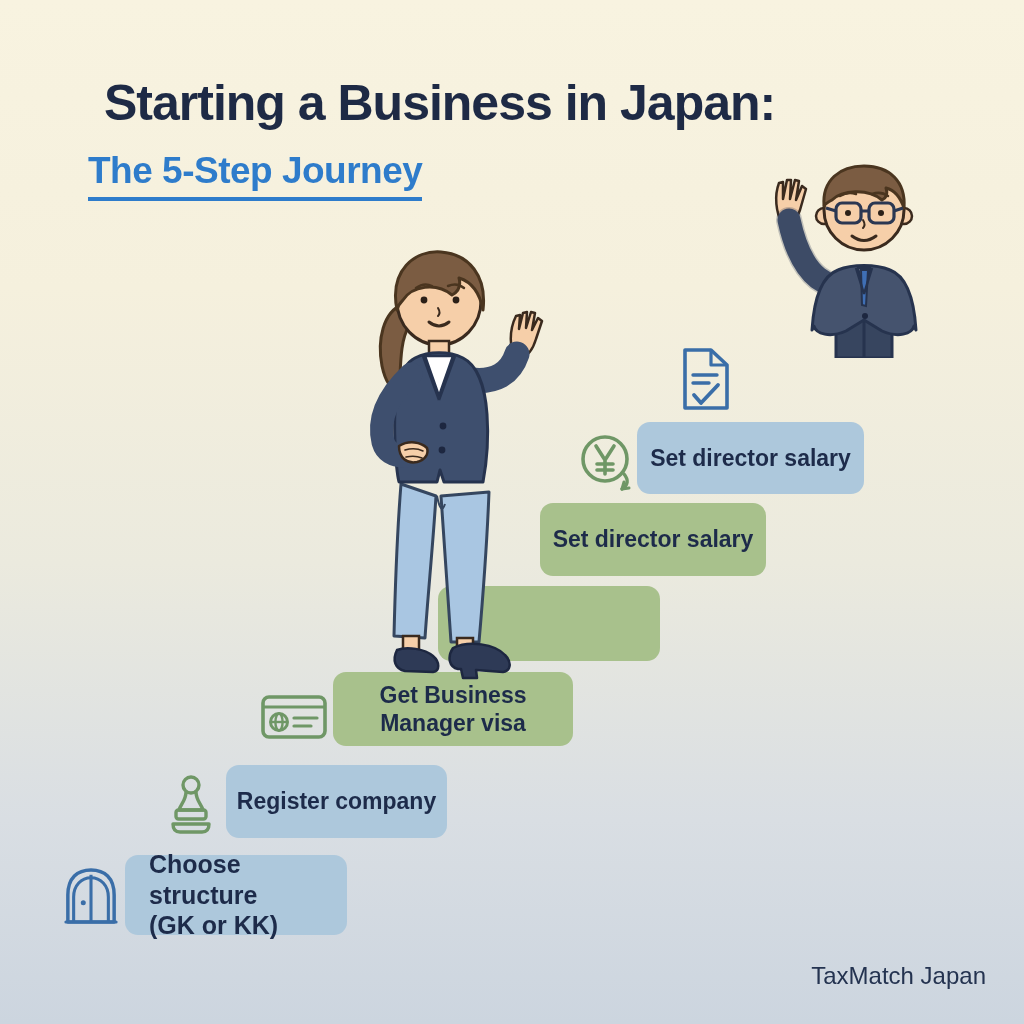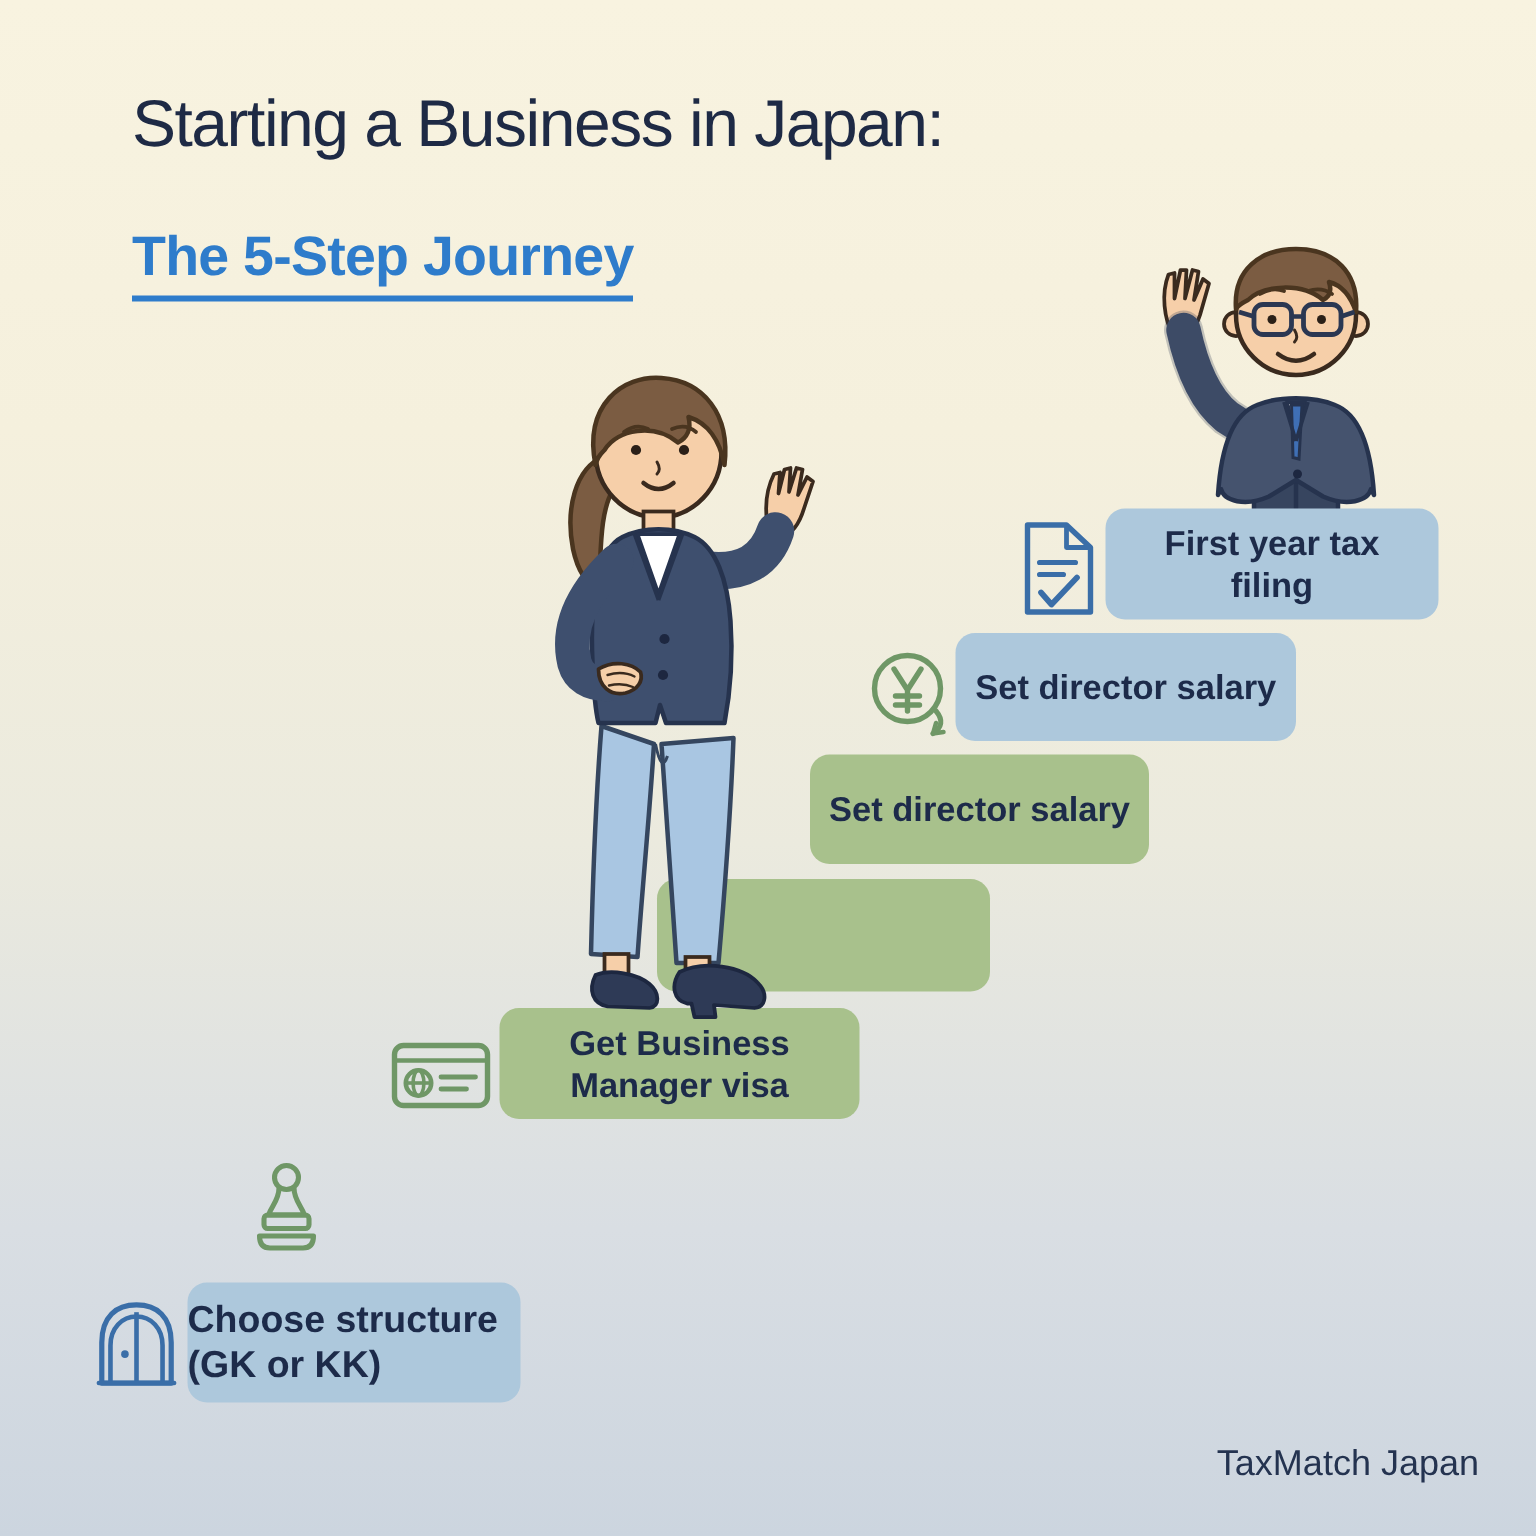--- a/index.html
+++ b/index.html
@@ -6,43 +6,43 @@
   #canvas{
     position:relative;
     width:1024px;height:1024px;
     overflow:hidden;
     font-family:"Liberation Sans", sans-serif;
     background:linear-gradient(180deg,#f8f3e0 0%,#f5f0dd 28%,#ebeade 55%,#d9dee3 80%,#ccd5df 100%);
   }
   
   #title{
     position:absolute;left:88px;top:58px;
-    font-size:44px;font-weight:400;letter-spacing:-1px;
-    color:#1e2a45;margin:0;
+    font-size:50px;font-weight:700;letter-spacing:-1px;
+    color:#1e2a45;margin:16px;
   }
   #subtitle{
     position:absolute;left:88px;top:150px;
     font-size:37px;font-weight:700;letter-spacing:-0.5px;
     color:#2e7ccb;margin:0;
     padding-bottom:5px;border-bottom:4px solid #2e7ccb;
   }
   
   .step{
     position:absolute;z-index:2;
     border-radius:13px;
     display:flex;align-items:center;justify-content:center;
     text-align:center;
     font-size:23px;font-weight:700;line-height:1.22;
     color:#1d2b4a;
     white-space:pre-line;
   }
   .step.blue{background:#adc8dc;}
   .step.green{background:#a8c18c;}
   #step-1{left:125px;top:855px;width:222px;height:80px;
-          justify-content:flex-start;text-align:left;box-sizing:border-box;font-size:25px;}
+          justify-content:flex-start;text-align:left;padding-left:24px;box-sizing:border-box;font-size:25px;}
   #step-2{left:226px;top:765px;width:221px;height:73px;}
   #step-3{left:333px;top:672px;width:240px;height:74px;}
   #step-4{left:438px;top:586px;width:222px;height:75px;}
   #step-5{left:540px;top:503px;width:226px;height:73px;}
   #step-6{left:637px;top:422px;width:227px;height:72px;}
   #step-7{left:737px;top:339px;width:222px;height:74px;}
   
   .icon{position:absolute;z-index:2;}
   #icon-door{left:64px;top:866px;width:54px;height:60px;}
   #icon-stamp{left:169px;top:773px;width:44px;height:64px;}
@@ -144,36 +144,35 @@
     <path d="M74,130 Q38,164 46,198 Q50,212 68,212" stroke="#3e4f6e" stroke-width="23" fill="none" stroke-linecap="round"></path>
 
     <path d="M62,202 C72,196 84,198 90,204 C92,210 88,216 80,218 C70,220 62,214 62,202 Z" fill="#f6cfa9" stroke="#3a2a1e" stroke-width="2.5" stroke-linejoin="round"></path>
     <path d="M68,206 q10,-3 18,1 M69,213 q9,-2 16,1" stroke="#3a2a1e" stroke-width="1.6" fill="none" stroke-linecap="round"></path>
   </svg>
 
   <div id="step-1" class="step blue">
     <span>Choose structure
 (GK or KK)</span>
   </div>
+  <div id="step-2" class="step blue">
+    <span>Register company</span>
+  </div>
   <div id="step-3" class="step green">
     <span>Get Business
 Manager visa</span>
   </div>
   <div id="step-4" class="step green">
     <span></span>
   </div>
   <div id="step-5" class="step green">
     <span>Set director salary</span>
   </div>
   <div id="step-6" class="step blue">
     <span>Set director salary</span>
-  </div>
-  <div id="step-7" class="step blue">
-    <span>First year tax
-filing</span>
   </div>
 
   <svg id="icon-door" class="icon" viewBox="0 0 56 62">
     <path d="M4,58 L4,30 C4,12 14,4 28,4 C42,4 52,12 52,30 L52,58 Z" fill="none" stroke="#3a6ea8" stroke-width="3.6" stroke-linejoin="round"></path>
     <path d="M28,9 V58" stroke="#3a6ea8" stroke-width="3.2"></path>
     <path d="M10,58 V32 C10,20 18,12 28,12 M46,58 V32 C46,20 38,12 28,12" fill="none" stroke="#3a6ea8" stroke-width="3.2"></path>
     <circle cx="20" cy="38" r="2.6" fill="#3a6ea8"></circle>
     <path d="M2,58 H54" stroke="#3a6ea8" stroke-width="3.2" stroke-linecap="round"></path>
   </svg>
 

